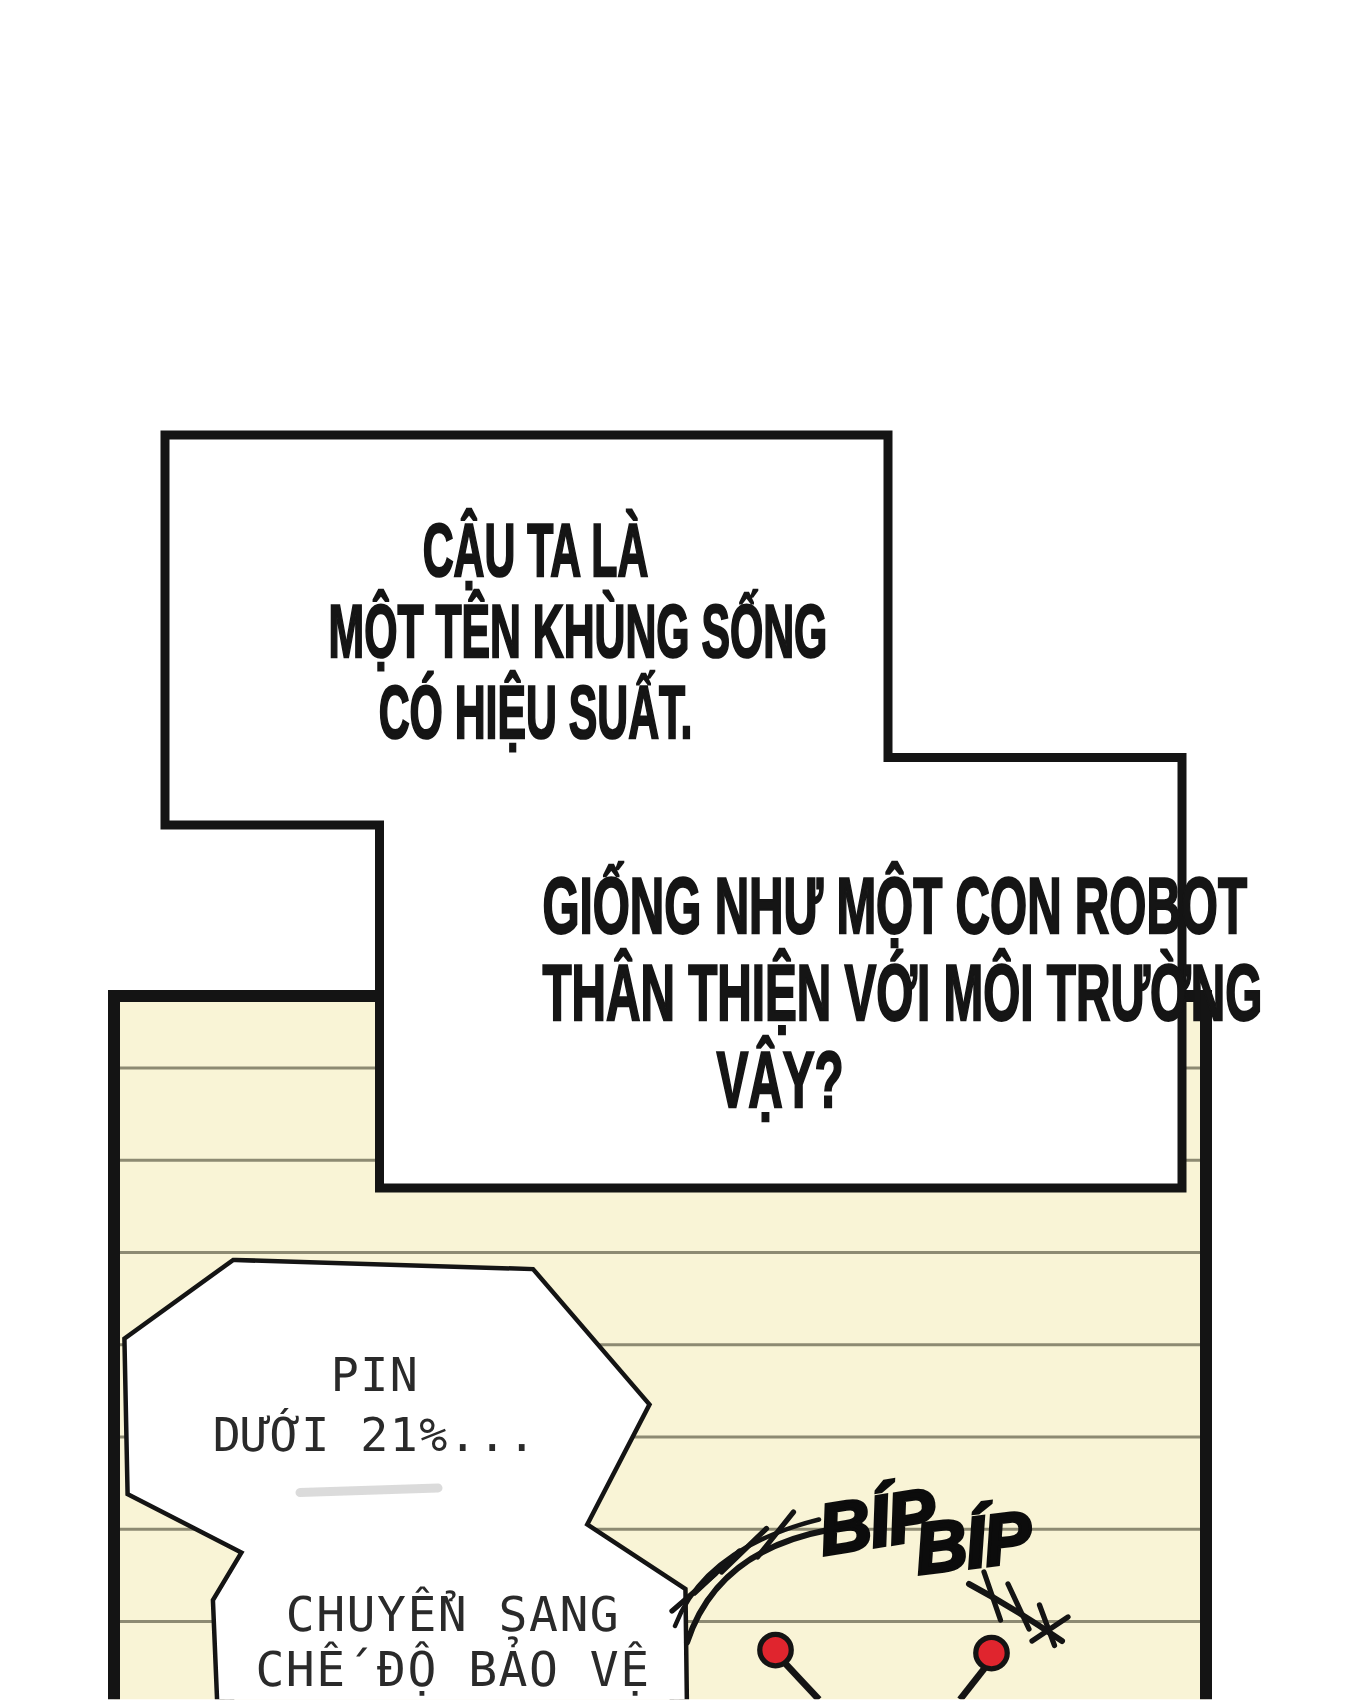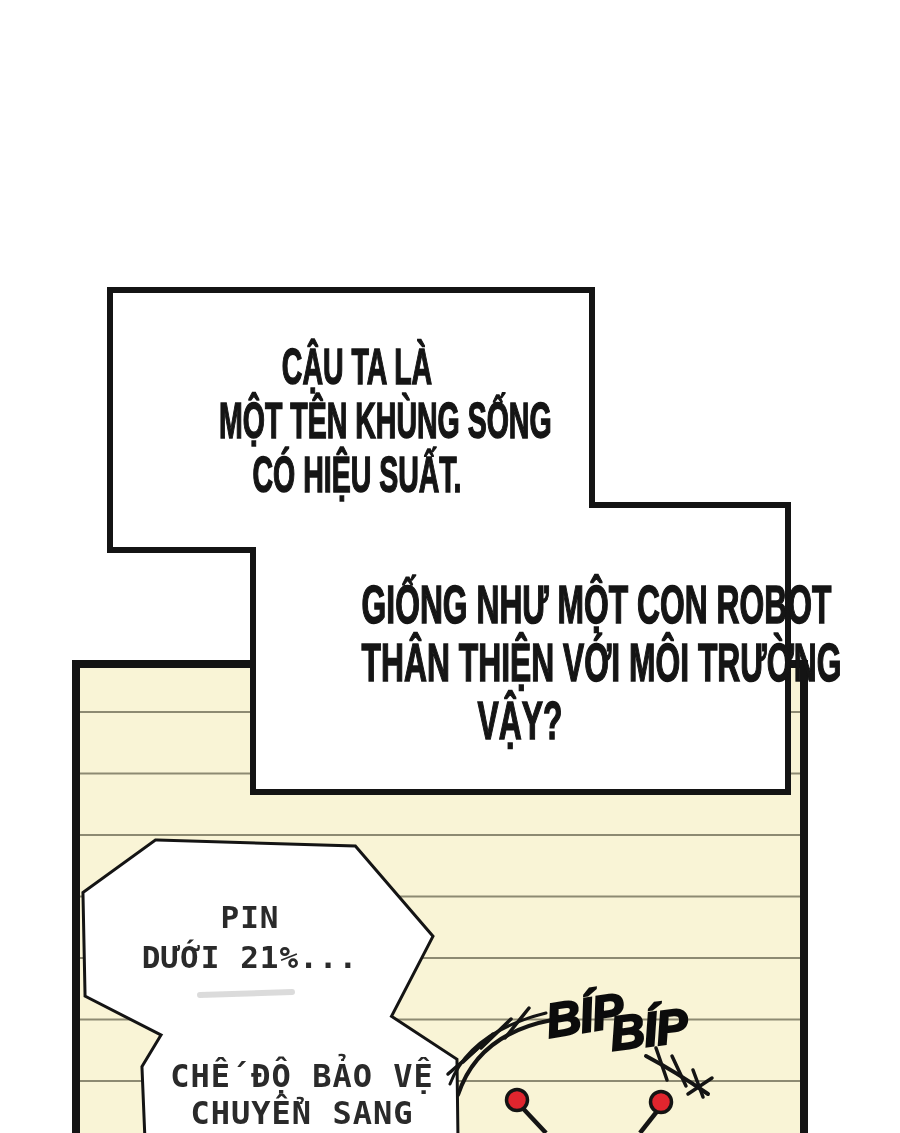--- a/index.html
+++ b/index.html
@@ -8,21 +8,21 @@
   .layer{position:absolute;left:0;top:0;}
   .txt{position:absolute;color:#151515;text-align:center;white-space:nowrap;}
   
   .narr .cline{display:block;font-weight:bold;color:#151515;
                -webkit-text-stroke:1.5px #151515;transform-origin:50% 50%;}
   .narr1{left:115px;top:340px;width:484px;line-height:54px;}
   .narr1 .cline{font-size:50px;transform:scale(0.57,1);}
   .narr2{left:256px;top:576px;width:528px;line-height:58px;}
   .narr2 .cline{font-size:53px;transform:scale(0.60,1);}
   
-  .robo{font-family:"DejaVu Sans Mono",monospace;font-weight:bold;color:#2a2a2a;letter-spacing:1px;}
+  .robo{font-family:"DejaVu Sans Mono",monospace;font-weight:normal;color:#2a2a2a;letter-spacing:1px;}
   .roboUp{left:90px;top:897px;width:320px;line-height:40px;font-size:31px;}
   .roboLo{left:142px;top:1058px;width:320px;line-height:37px;font-size:32px;}
   
   .sfx{position:absolute;font-weight:bold;font-style:italic;color:#0c0c0c;
        -webkit-text-stroke:2.2px #0c0c0c;font-size:48px;letter-spacing:-1px;}
   .sfx1{left:546px;top:988px;transform:rotate(-9deg);}
   .sfx2{left:610px;top:1002px;transform:rotate(-7deg);}
 </style>
 </head>
 <body>
@@ -83,20 +83,20 @@
     <span class="cline">THÂN THIỆN VỚI MÔI TRƯỜNG</span>
     <span class="cline">VẬY?</span>
   </div>
 
   <div class="txt robo roboUp">
     <div>PIN</div>
     <div>DƯỚI 21%...</div>
   </div>
 
   <div class="txt robo roboLo">
+    <div>CHUYỂN SANG</div>
     <div>CHẾ ĐỘ BẢO VỆ</div>
-    <div>CHUYỂN SANG</div>
   </div>
 
   <span class="sfx sfx1">BÍP</span>
   <span class="sfx sfx2">BÍP</span>
 
 </div>
 
 </body></html>

